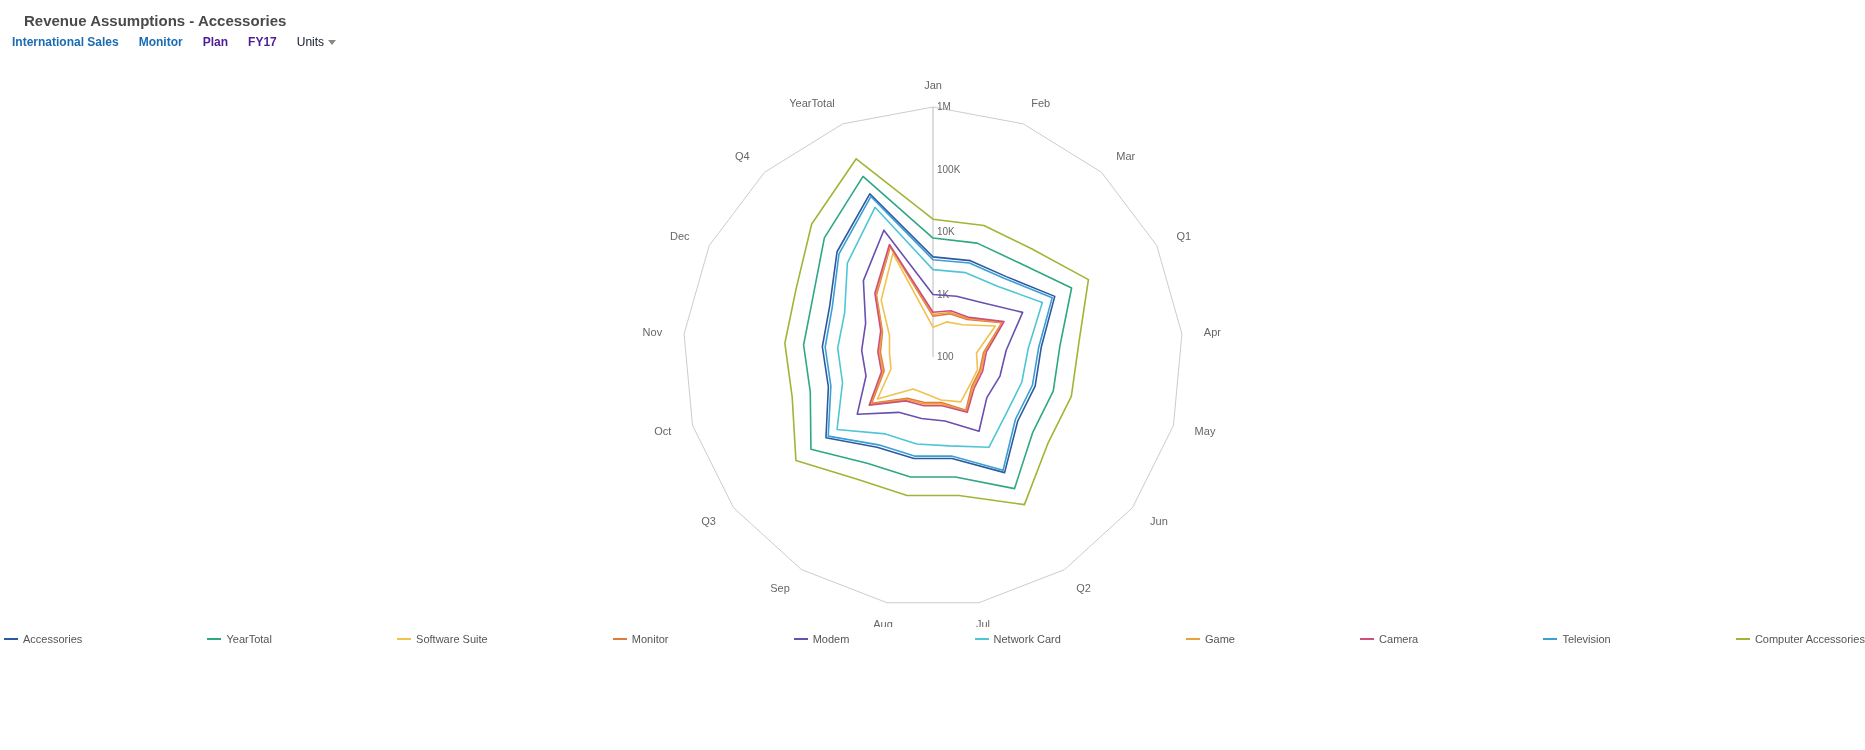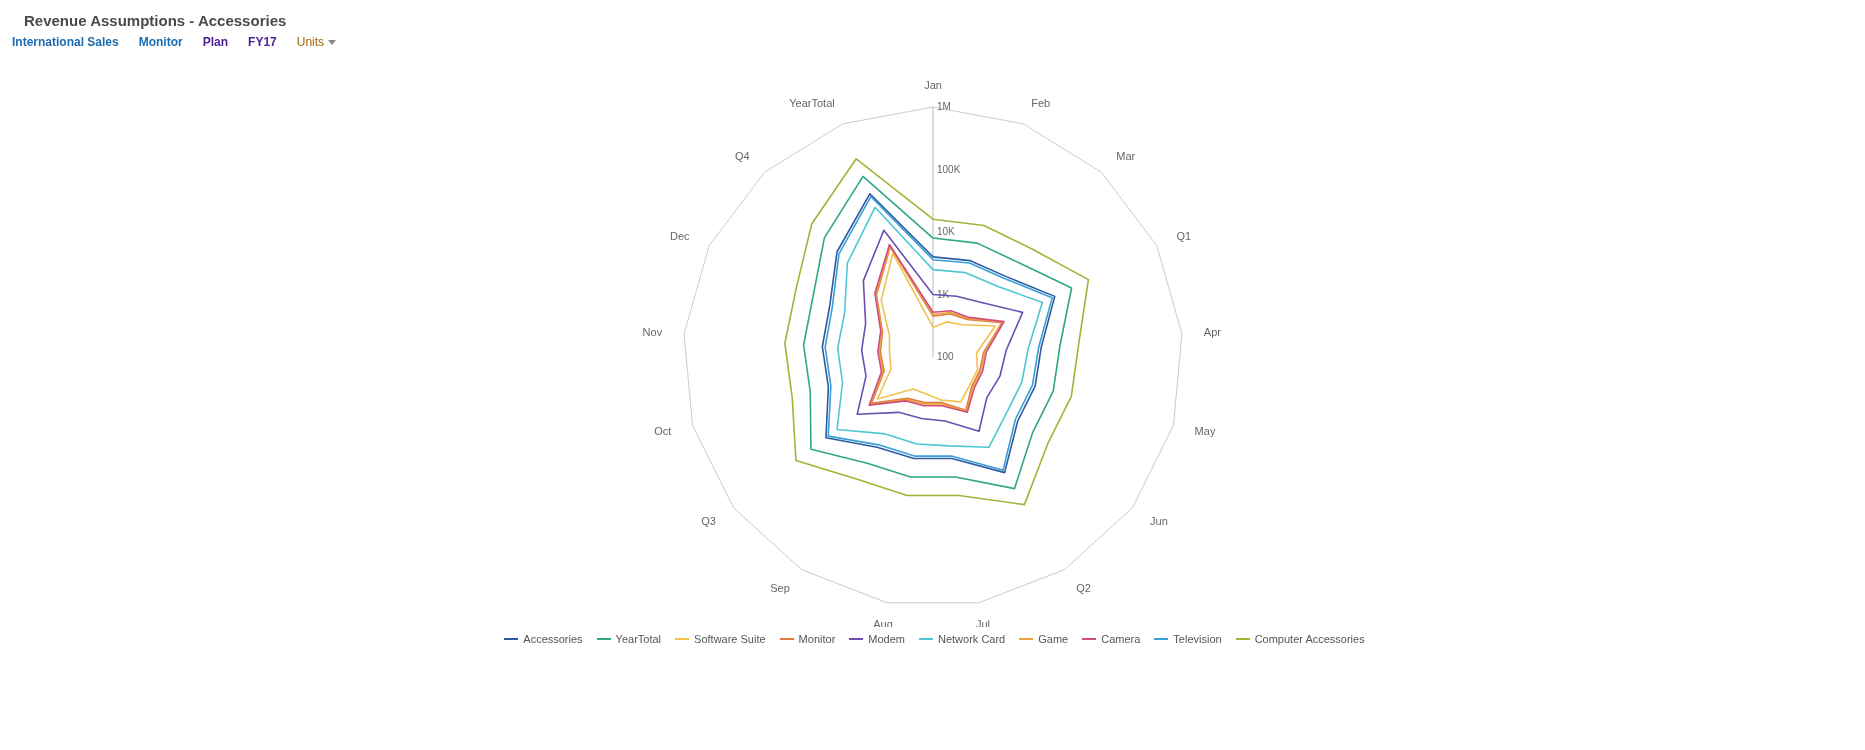--- a/index.html
+++ b/index.html
@@ -1,26 +1,26 @@
 <!DOCTYPE html>
 <html><head>
 <meta charset="utf-8">
 <style>
   html,body{margin:0;padding:0;font-family:"Segoe UI",Arial,sans-serif;background:#fff;color:#333;width:1865px;}
   .title{font-size:15px;font-weight:600;color:#4a4a4a;padding:12px 12px 4px 24px;}
   .filters{display:flex;gap:20px;padding:2px 12px 8px 12px;font-size:12px;align-items:flex-end;}
   .filters .link{color:#1a6cb3;font-weight:600;cursor:pointer;}
   .filters .plain{color:#4c1d95;font-weight:600;}
-  .filters .drop{color:#a16207;display:flex;align-items:center;gap:4px;cursor:pointer;}
+  .filters .drop{color:#0f172a;display:flex;align-items:center;gap:4px;cursor:pointer;}
   .chev{width:0;height:0;border-left:4px solid transparent;border-right:4px solid transparent;border-top:5px solid #888;display:inline-block;}
   .chart-wrap{display:flex;justify-content:center;align-items:center;padding-top:0;}
   svg{display:block;}
   .axis-label{font-size:11px;fill:#666;}
   .tick-label{font-size:10px;fill:#666;}
-  .legend{display:flex;justify-content:center;gap:14px;font-size:11px;color:#555;flex-wrap:wrap;padding:6px 0 10px 4px;}
+  .legend{display:flex;justify-content:space-between;gap:14px;font-size:11px;color:#555;flex-wrap:wrap;padding:6px 0 10px 4px;}
   .legend-item{display:flex;align-items:center;gap:5px;cursor:pointer;}
   .legend-dash{width:14px;height:2px;}
 </style>
 </head>
 <body>
 
 <div class="title">Revenue Assumptions - Accessories</div>
 
 <div class="filters">
   <span class="link">International Sales</span>

